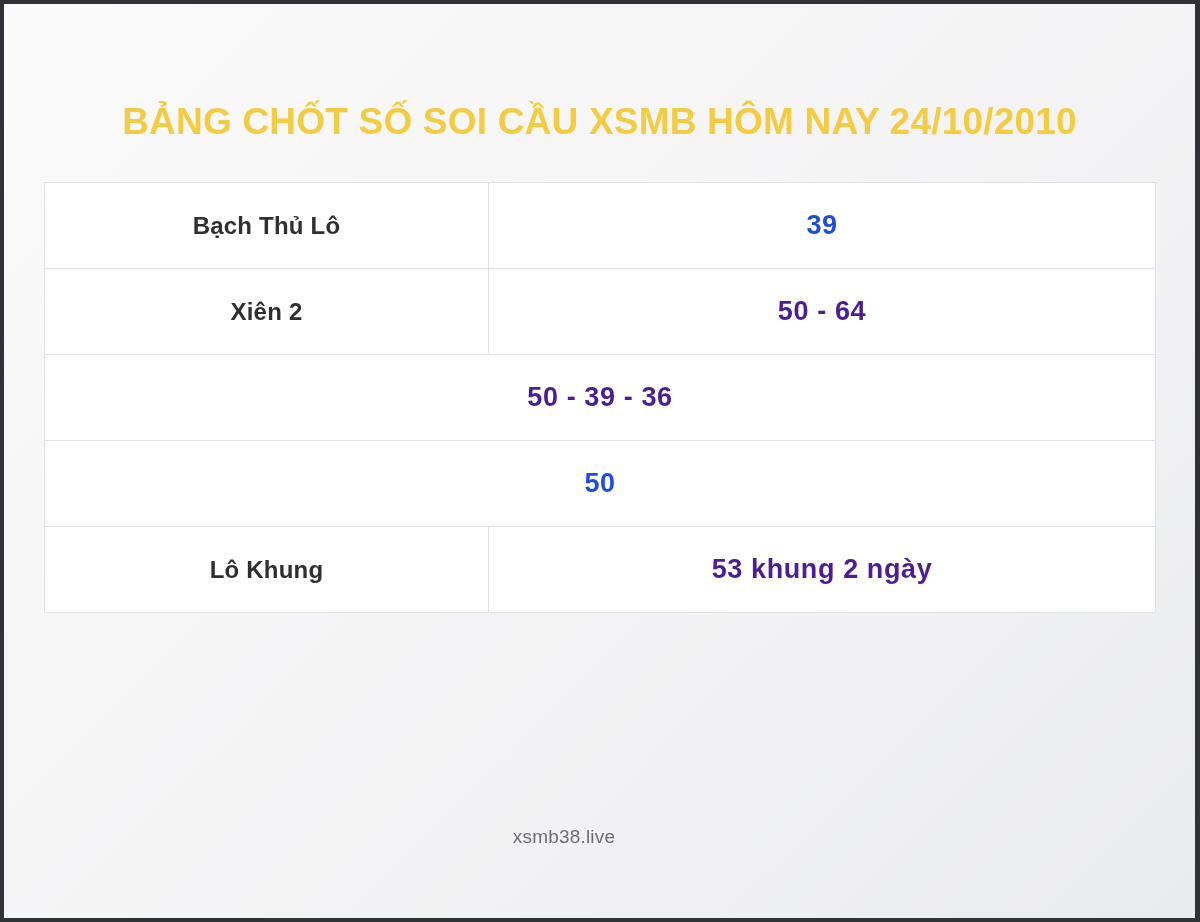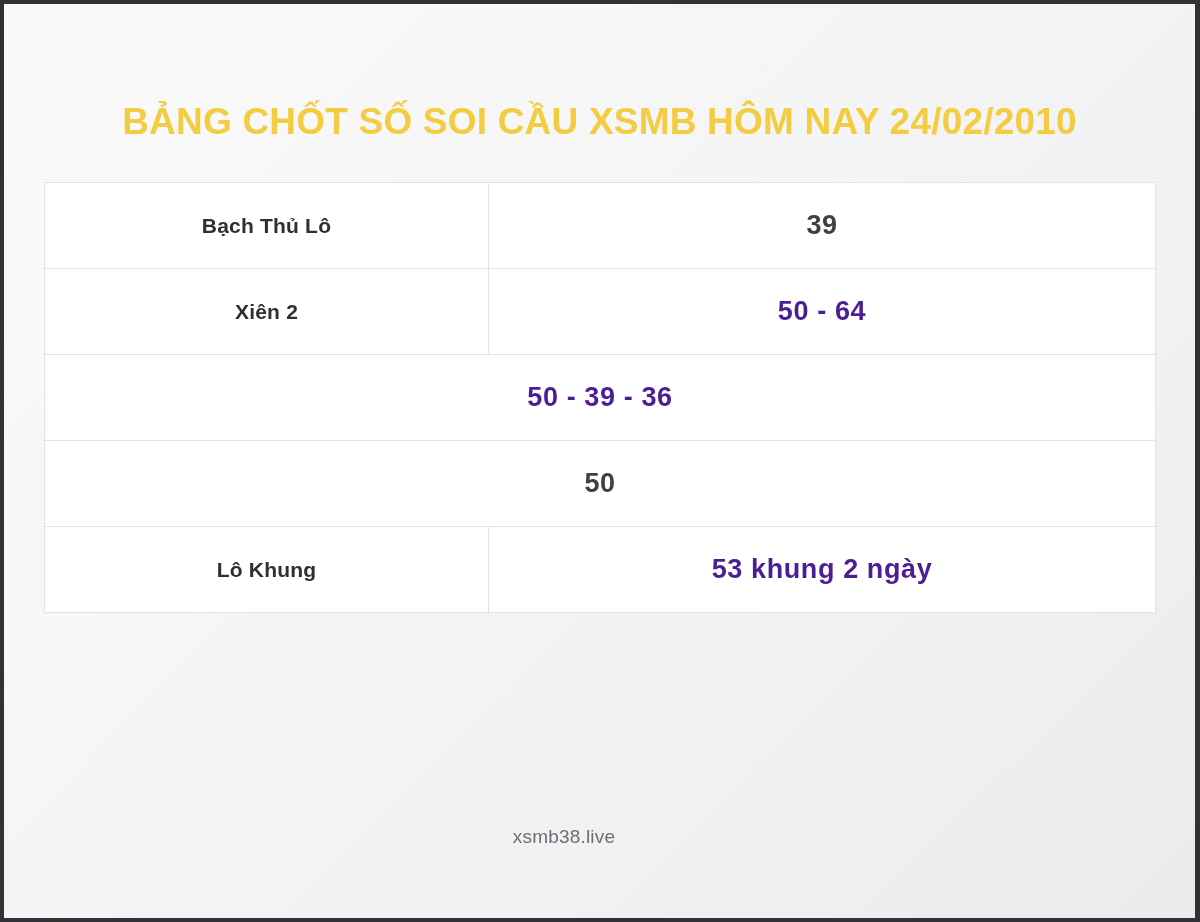--- a/index.html
+++ b/index.html
@@ -74,39 +74,39 @@
 
   .cell-label {
     width: 444px;
     flex: 0 0 444px;
     box-sizing: border-box;
     border-right: 1px solid #e2e2e4;
     display: flex;
     align-items: center;
     justify-content: center;
     color: #2f2f2f;
-    font-size: 21px;
+    font-size: 24px;
     font-weight: bold;
     letter-spacing: 0.2px;
   }
 
   .cell-value {
     flex: 1 1 auto;
     box-sizing: border-box;
     display: flex;
     align-items: center;
     justify-content: center;
     color: #4c1d95;
     font-size: 27px;
     font-weight: bold;
     letter-spacing: 0.6px;
   }
 
   .cell-value.accent {
-    color: #404040;
+    color: #1d4ed8;
   }
 
   
   .footer {
     position: absolute;
     left: 0;
     top: 822px;
     width: 1120px;
     text-align: center;
     color: #6d6f73;
@@ -114,21 +114,21 @@
     font-weight: normal;
     letter-spacing: 0.2px;
   }
 </style>
 </head>
 <body>
 
 <div class="page-frame">
   <div class="inner">
 
-    <div class="title">BẢNG CHỐT SỐ SOI CẦU XSMB HÔM NAY 24/02/2010</div>
+    <div class="title">BẢNG CHỐT SỐ SOI CẦU XSMB HÔM NAY 24/10/2010</div>
 
     <div class="board">
         <div class="row">
           <div class="cell-label">Bạch Thủ Lô</div>
           <div class="cell-value accent">39</div>
         </div>
         <div class="row">
           <div class="cell-label">Xiên 2</div>
           <div class="cell-value">50 - 64</div>
         </div>

